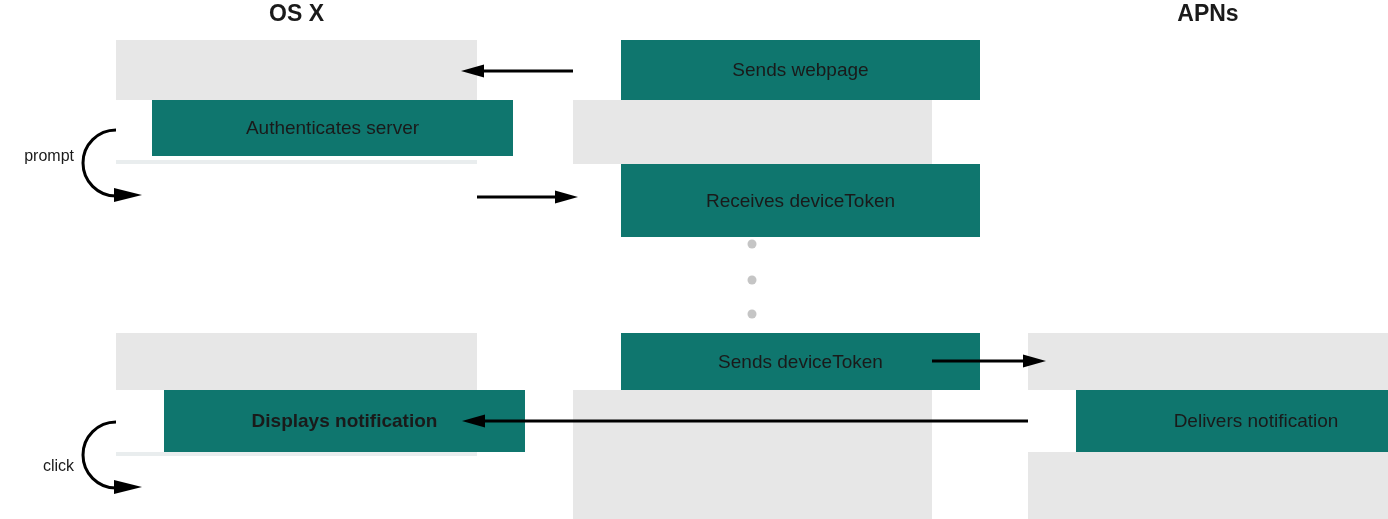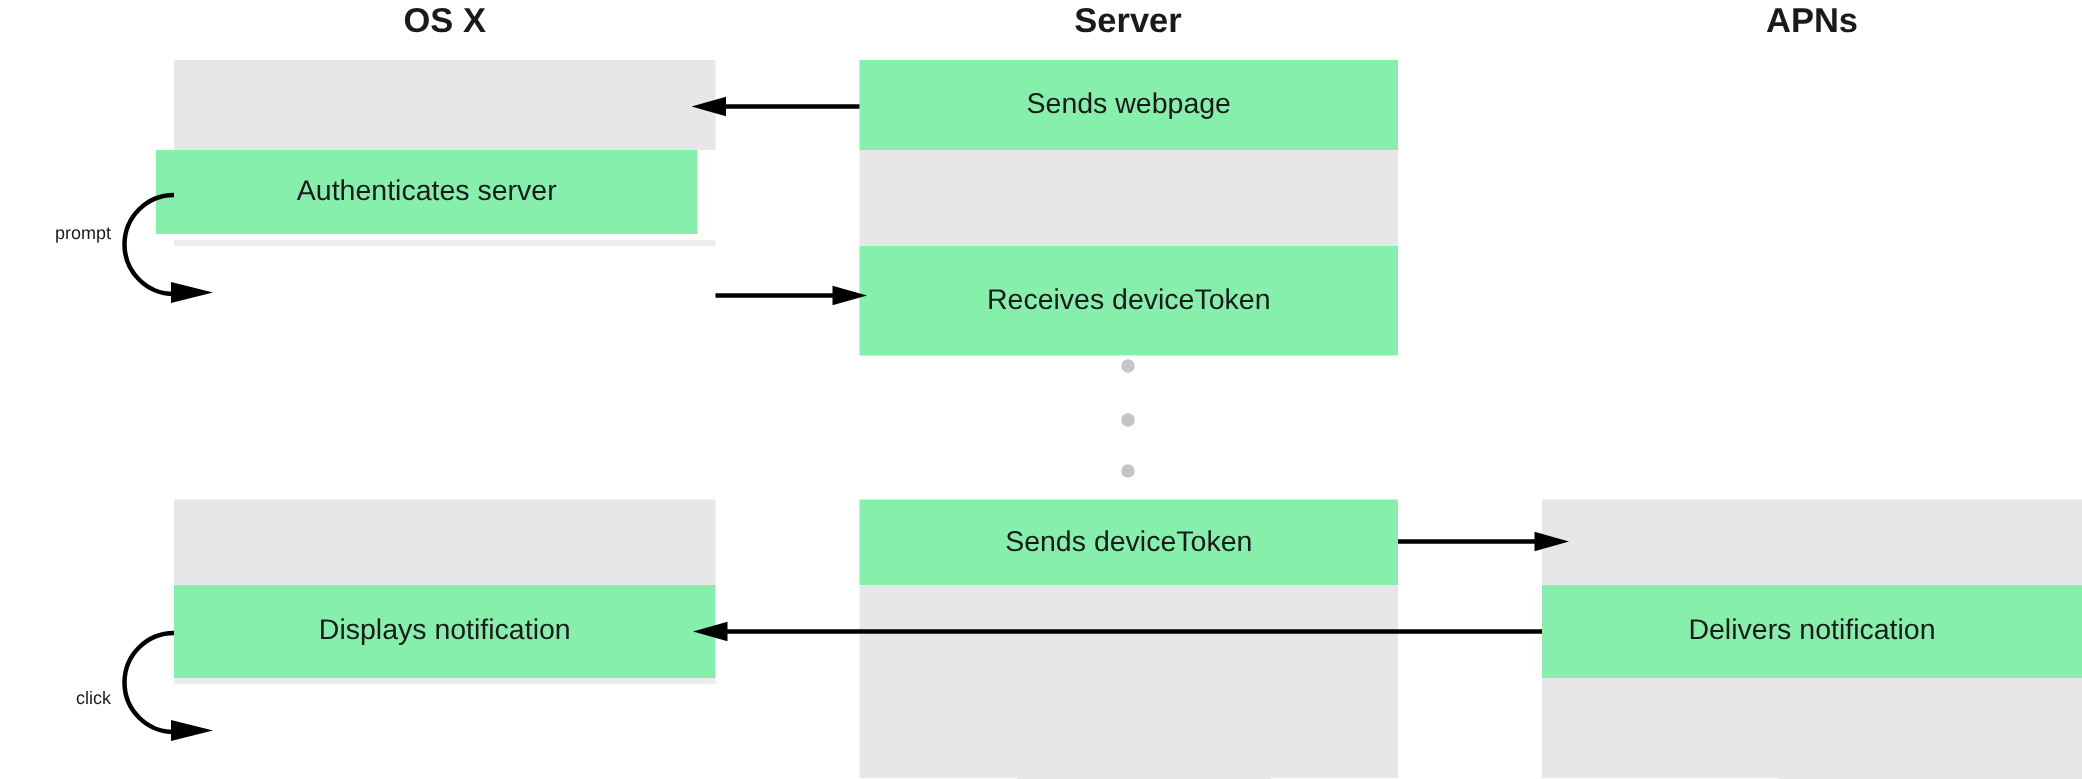--- a/index.html
+++ b/index.html
@@ -11,57 +11,56 @@
     position:absolute;top:1px;height:24px;text-align:center;
     font-size:23px;font-weight:bold;line-height:24px;
   }
   #title-osx{left:116px;width:361px;}
   #title-server{left:572px;width:360px;}
   #title-apns{left:1028px;width:360px;}
   .b{
     position:absolute;display:flex;align-items:center;justify-content:center;
     font-size:19px;line-height:22px;
   }
-  .blue{background:#86efac;}
+  .blue{background:#0f766e;margin-left:48px;}
   .gray{background:#e7e7e7;}
   .gap{background:#e9edee;}
   
   #osx-empty-1 {left:116px;top:40px; width:361px;height:60px;}
   #osx-auth    {left:104px;top:100px;width:361px;height:56px;}
   #osx-gap-1   {left:116px;top:160px;width:361px;height:4px;}
   #osx-allow   {left:116px;top:164px;width:361px;height:58px;}
   #srv-webpage {left:573px;top:40px; width:359px;height:60px;}
   #srv-empty-1 {left:573px;top:100px;width:359px;height:64px;}
   #srv-token   {left:573px;top:164px;width:359px;height:73px;}
   
   #osx-empty-2 {left:116px;top:333px;width:361px;height:57px;}
-  #osx-display {left:116px;top:390px;width:361px;height:62px;}
+  #osx-display {left:116px;top:390px;width:361px;height:62px;font-weight:bold;}
   #osx-gap-2   {left:116px;top:452px;width:361px;height:4px;}
   #osx-open    {left:116px;top:456px;width:361px;height:63px;}
   #srv-notif   {left:573px;top:333px;width:359px;height:57px;}
   #srv-empty-2 {left:573px;top:390px;width:359px;height:129px;}
   #apns-empty-1{left:1028px;top:333px;width:360px;height:57px;}
   #apns-deliver{left:1028px;top:390px;width:360px;height:62px;}
   #apns-empty-2{left:1028px;top:452px;width:360px;height:67px;}
   
   .side-label{
     position:absolute;left:0;width:74px;text-align:right;
-    font-size:12px;line-height:21px;
+    font-size:16px;line-height:21px;
   }
   #label-prompt{top:145px;}
   #label-click{top:443px;margin-top:12px;}
   #arrows{position:absolute;left:0;top:0;width:1388px;height:519px;pointer-events:none;}
 </style>
 </head>
 <body>
 
 <div class="stage">
 
   <div class="col-title" id="title-osx">OS X</div>
-  <div class="col-title" id="title-server">Server</div>
   <div class="col-title" id="title-apns">APNs</div>
 
   <div class="b gray" id="osx-empty-1"></div>
   <div class="b blue" id="osx-auth">
     <span>Authenticates server</span>
   </div>
   <div class="b gap" id="osx-gap-1"></div>
 
   <div class="b blue" id="srv-webpage">
     <span>Sends webpage</span>

